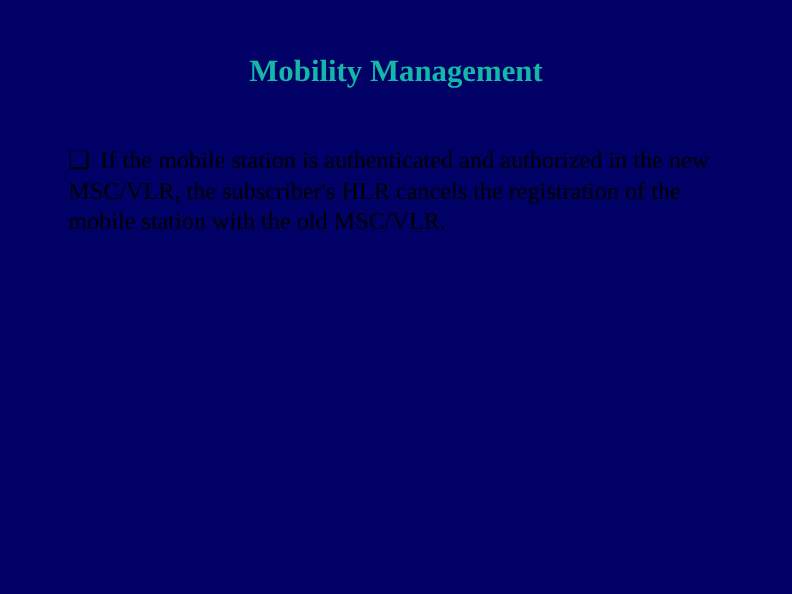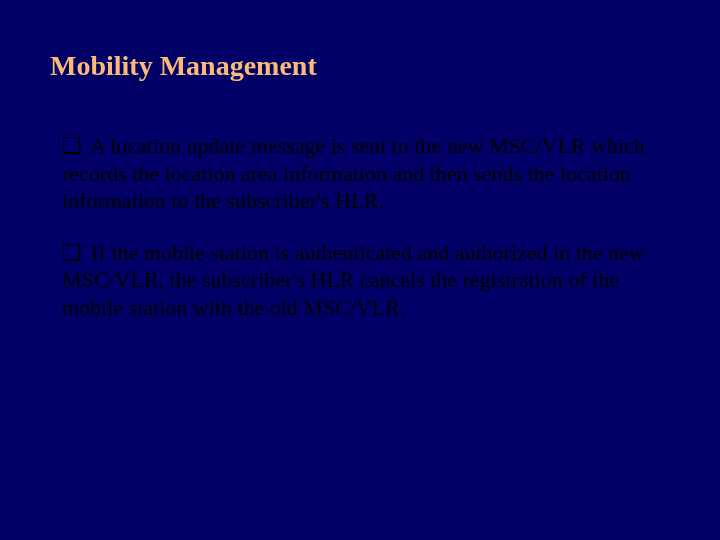--- a/index.html
+++ b/index.html
@@ -12,25 +12,25 @@
     color: #000000;
     overflow: hidden;
   }
   .slide {
     width: 720px;
     height: 540px;
     box-sizing: border-box;
     padding: 50px 50px 40px 50px;
   }
   .title {
-    text-align: left;
+    text-align: center;
     font-weight: bold;
     font-size: 28px;
     margin-bottom: 50px;
-    color: #fdba74;
+    color: #14b8a6;
   }
   .bullets {
     padding-left: 12px;
   }
   .bullet-item {
     font-size: 22px;
     line-height: 1.25;
     margin-bottom: 24px;
     color: #000000;
   }
@@ -41,20 +41,16 @@
   }
 </style>
 </head>
 <body>
 
 <div class="slide">
   <div class="title">Mobility Management</div>
   <div class="bullets">
     <div class="bullet-item">
       <span class="bullet-marker">❑</span>
-      <span>A location update message is sent to the new MSC/VLR which records the location area information and then sends the location information to the subscriber's HLR.</span>
-    </div>
-    <div class="bullet-item">
-      <span class="bullet-marker">❑</span>
       <span>If the mobile station is authenticated and authorized in the new MSC/VLR, the subscriber's HLR cancels the registration of the mobile station with the old MSC/VLR.</span>
     </div>
   </div>
 </div>
 
 </body></html>

